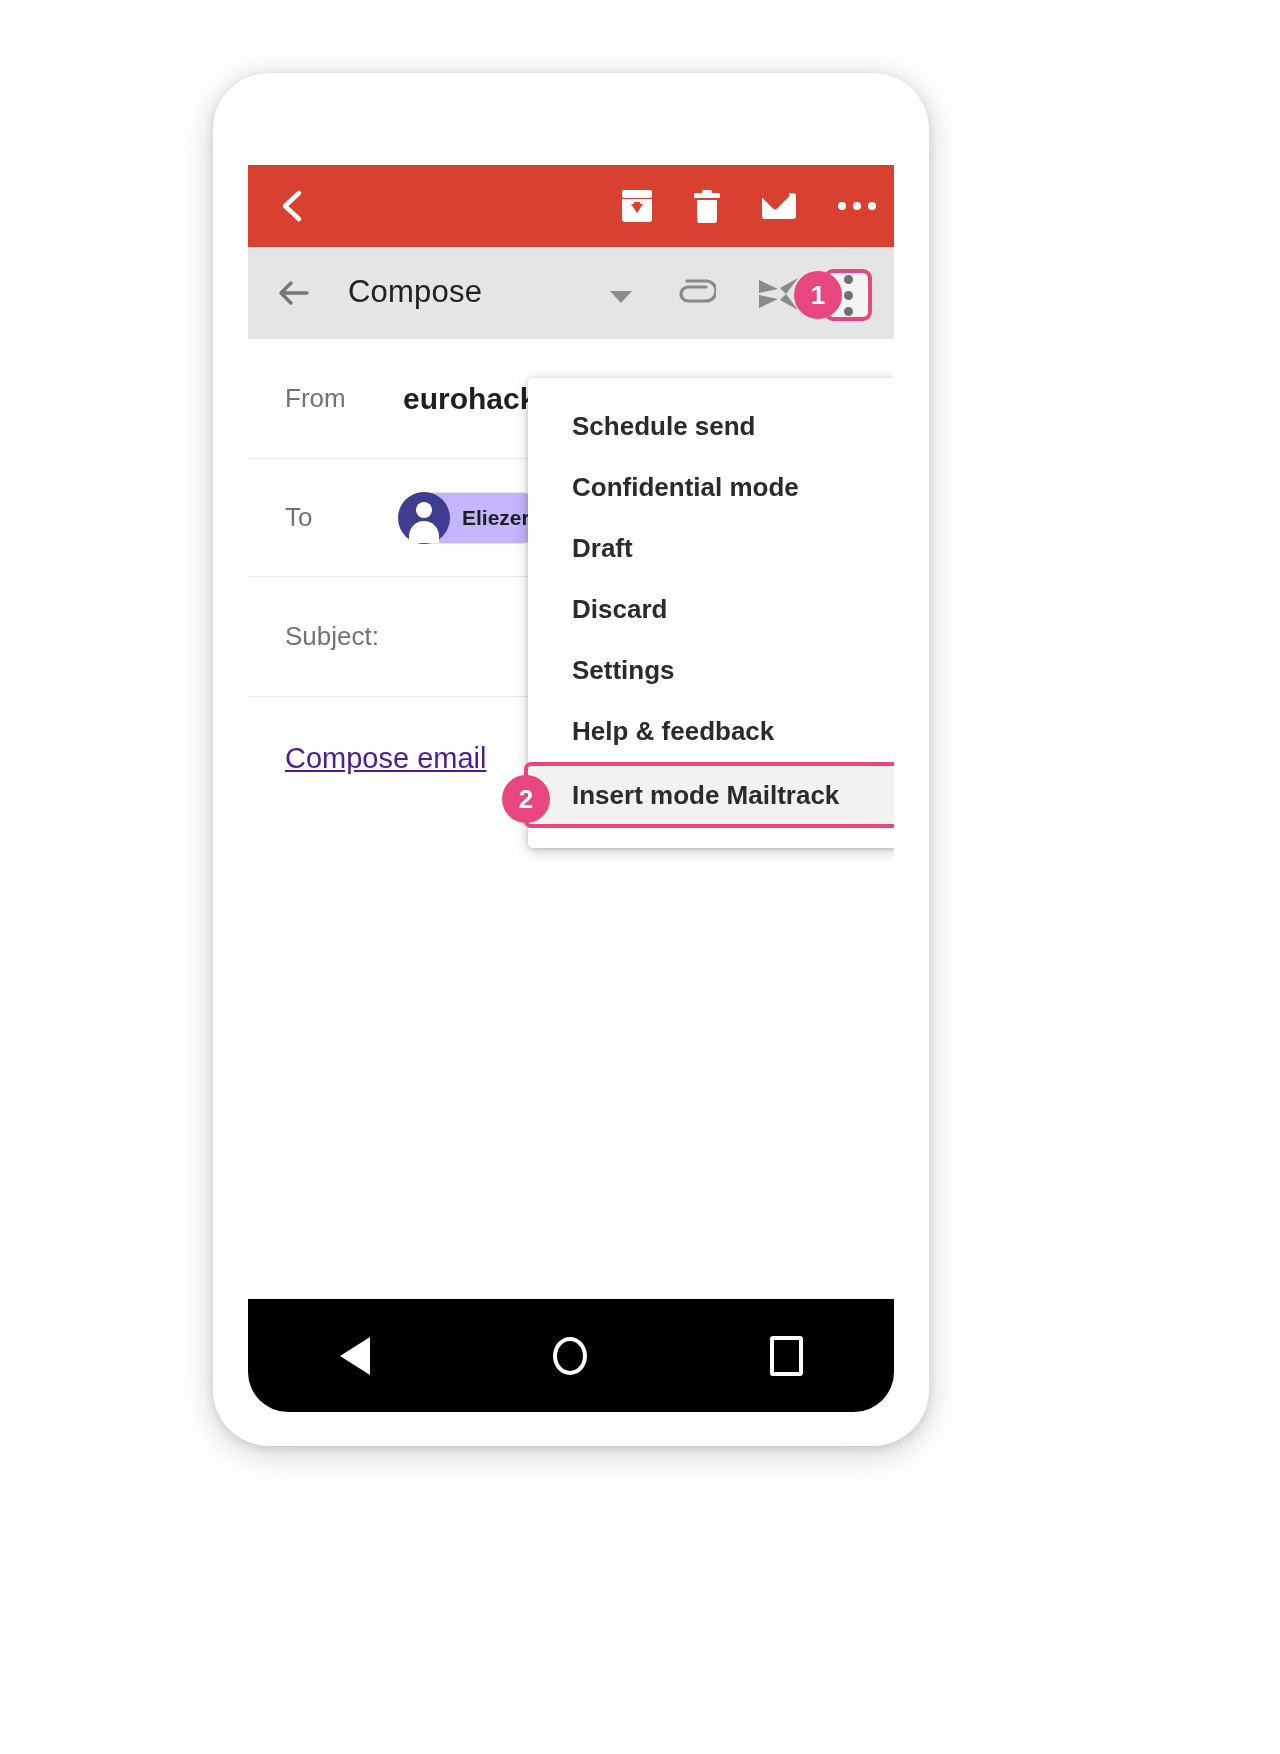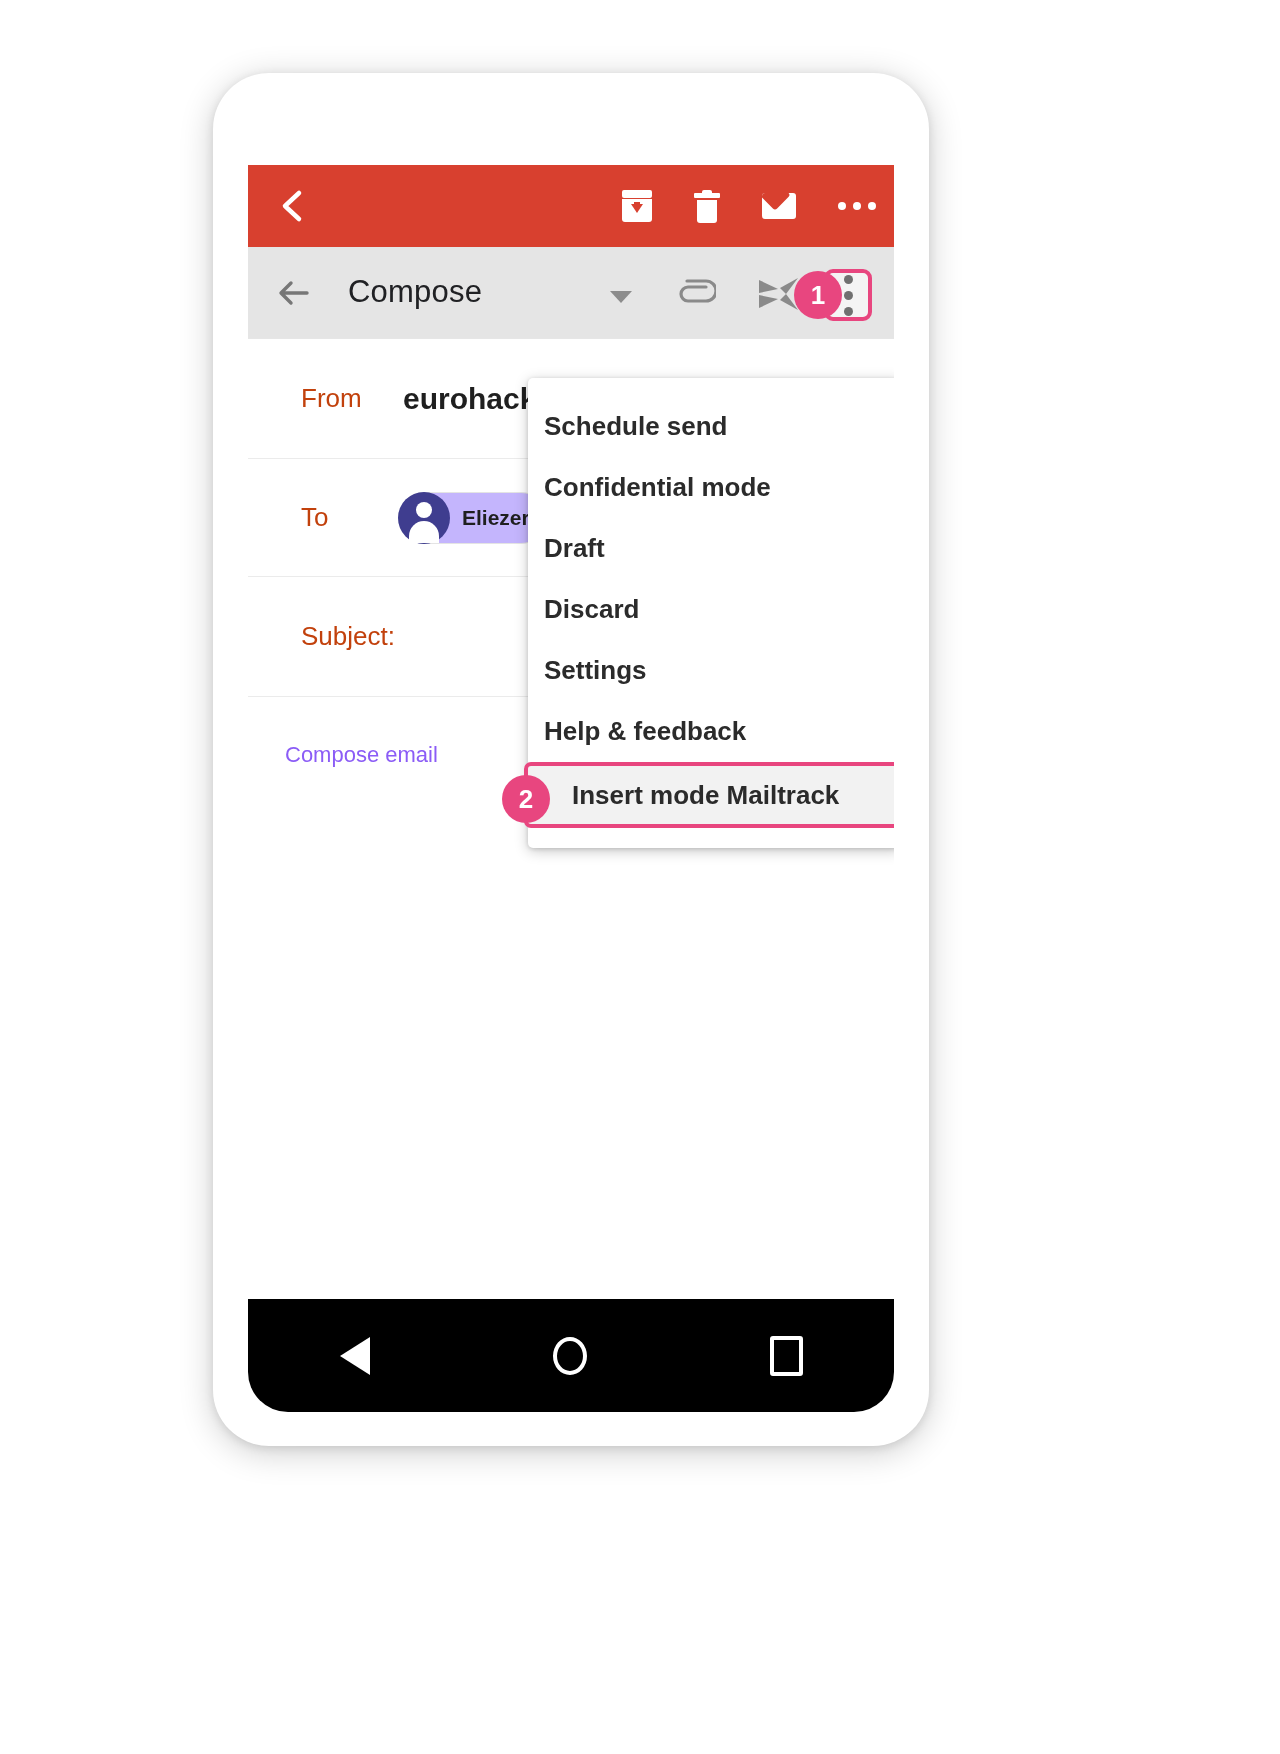--- a/index.html
+++ b/index.html
@@ -209,21 +209,21 @@
   .frow {
     position: relative; width: 646px;
     border-bottom: 1px solid #ebebeb;
     display: flex; align-items: center;
   }
   #row-from { height: 120px; }
   #row-to   { height: 118px; }
   #row-subj { height: 120px; }
   .flabel {
     position: absolute; left: 37px;
-    font-size: 26px; color: #c2410c; margin-left: 16px;
+    font-size: 26px; color: #737373;
   }
   #from-value {
     position: absolute; left: 155px;
     font-size: 30px; color: #1f1f1f; font-weight: bold;
     white-space: nowrap;
   }
   #to-chip {
     position: absolute; left: 150px;
     display: flex; align-items: center;
     height: 52px;
@@ -241,37 +241,37 @@
     content: ""; position: absolute; left: 18px; top: 10px;
     width: 16px; height: 16px; border-radius: 50%; background: #fff;
   }
   #to-avatar::after {
     content: ""; position: absolute; left: 11px; top: 29px;
     width: 30px; height: 22px; border-radius: 15px 15px 0 0; background: #fff;
   }
   #to-name { font-size: 21px; font-weight: bold; color: #1f1f1f; white-space: nowrap; }
   #body-placeholder {
     position: absolute; left: 37px; top: 45px;
-    font-size: 22px; color: #8b5cf6;
+    font-size: 29px; color: #4c1d95; text-decoration: underline;
   }
 
   
   #dropdown {
     position: absolute;
     left: 280px; top: 271px;
     width: 374px;
     background: #ffffff;
     border-radius: 5px;
     box-shadow: 0 3px 14px rgba(0,0,0,0.22), 0 1px 4px rgba(0,0,0,0.14);
     padding: 18px 0 20px 0;
     z-index: 30;
   }
   .menu-item {
     height: 61px; display: flex; align-items: center;
-    padding-left: 16px;
+    padding-left: 44px;
     font-size: 26px; font-weight: bold; color: #2b2b2b;
     cursor: pointer;
   }
   .menu-item.highlight {
     background: #f2f2f2;
     border: 4px solid #e8467f;
     border-radius: 7px;
     margin: 0 -4px 0 -4px;
     padding-left: 44px;
     height: 66px;

